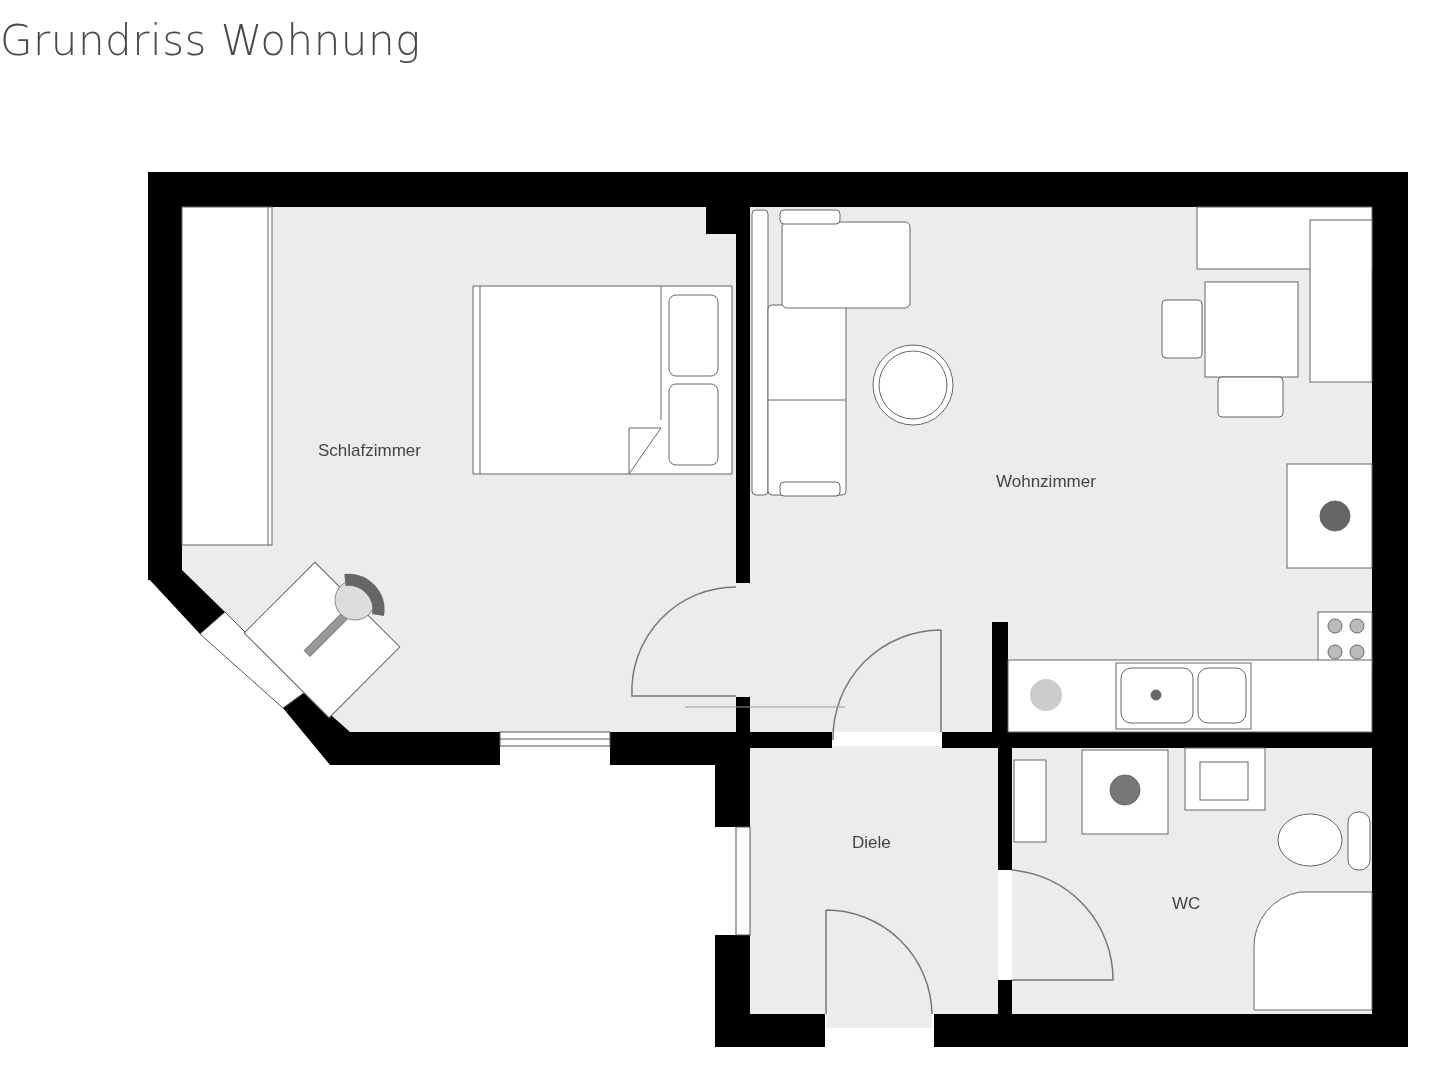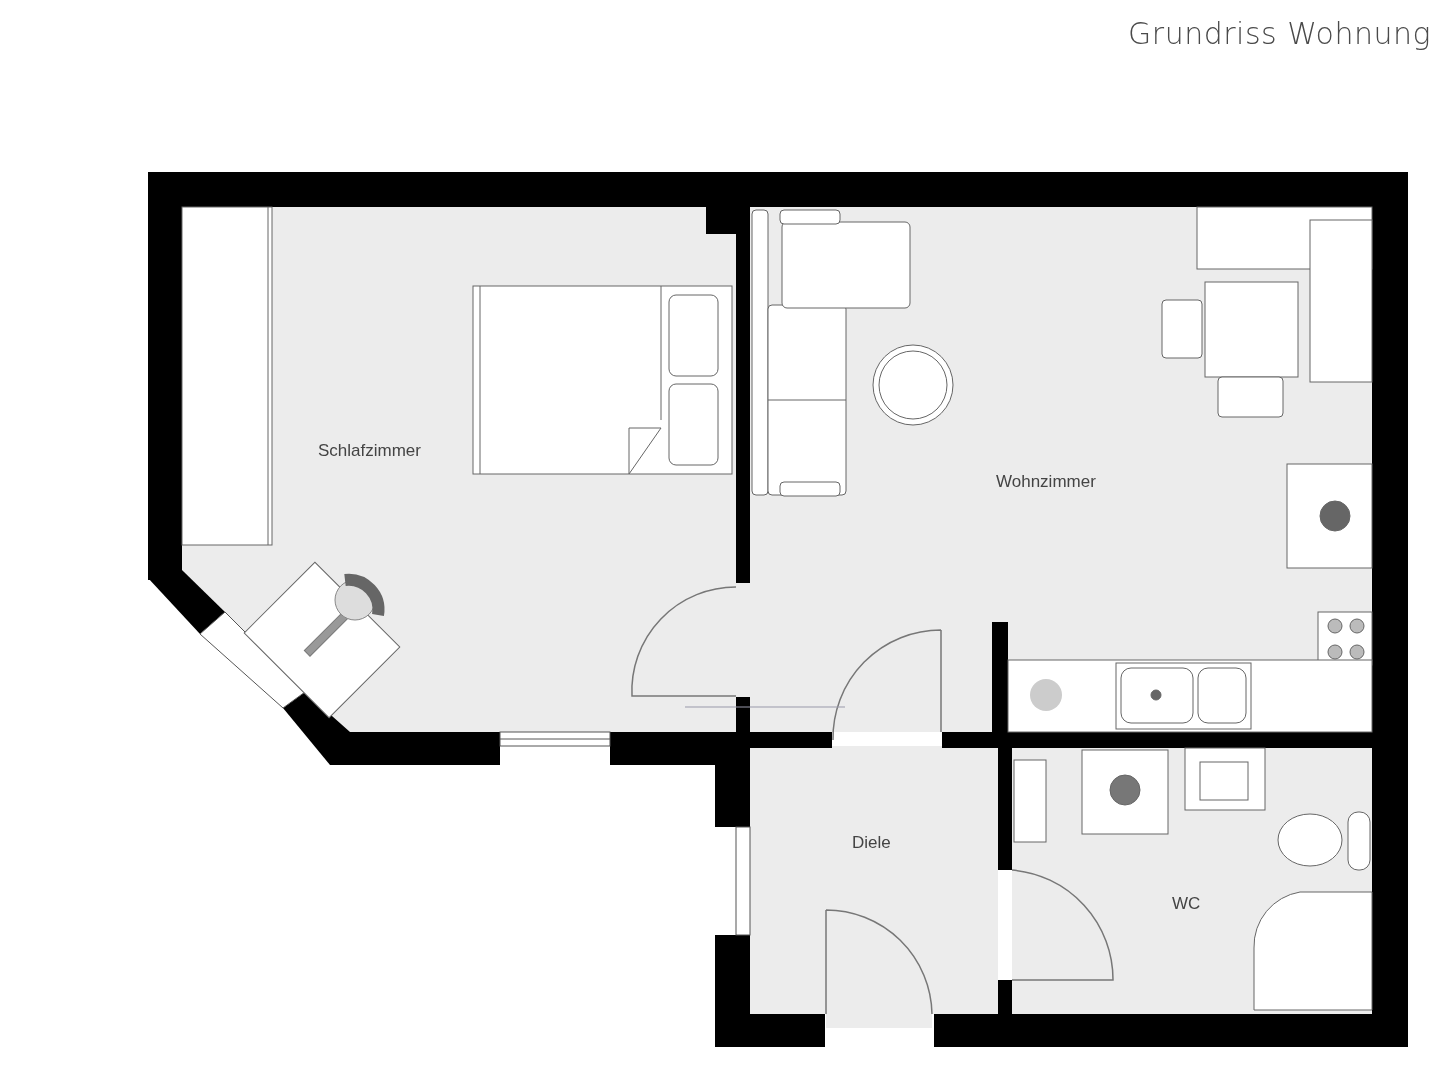--- a/index.html
+++ b/index.html
@@ -1,17 +1,17 @@
 <!DOCTYPE html>
 <html><head>
 <meta charset="utf-8">
 <style>
   html, body { margin:0; padding:0; background:#ffffff; }
   body { width:1431px; height:1080px; position:relative; overflow:hidden; font-family:"DejaVu Sans", sans-serif; }
-  .title { position:absolute; left:0; width:1431px; top:16px; text-align:right; font-size:30px; color:#4a4a4a; font-family:"DejaVu Sans", sans-serif; font-weight:300; letter-spacing:0.5px; }
+  .title { position:absolute; left:0; width:1431px; top:16px; text-align:left; font-size:42px; color:#4a4a4a; font-family:"DejaVu Sans", sans-serif; font-weight:300; letter-spacing:0.5px; }
   svg { position:absolute; left:0; top:0; }
   .room-label { font-family:"Liberation Sans", sans-serif; font-size:17px; fill:#444; }
 </style>
 </head>
 <body>
 
 <div class="title">Grundriss Wohnung</div>
 
 <svg width="1431" height="1080" viewBox="0 0 1431 1080">
 

